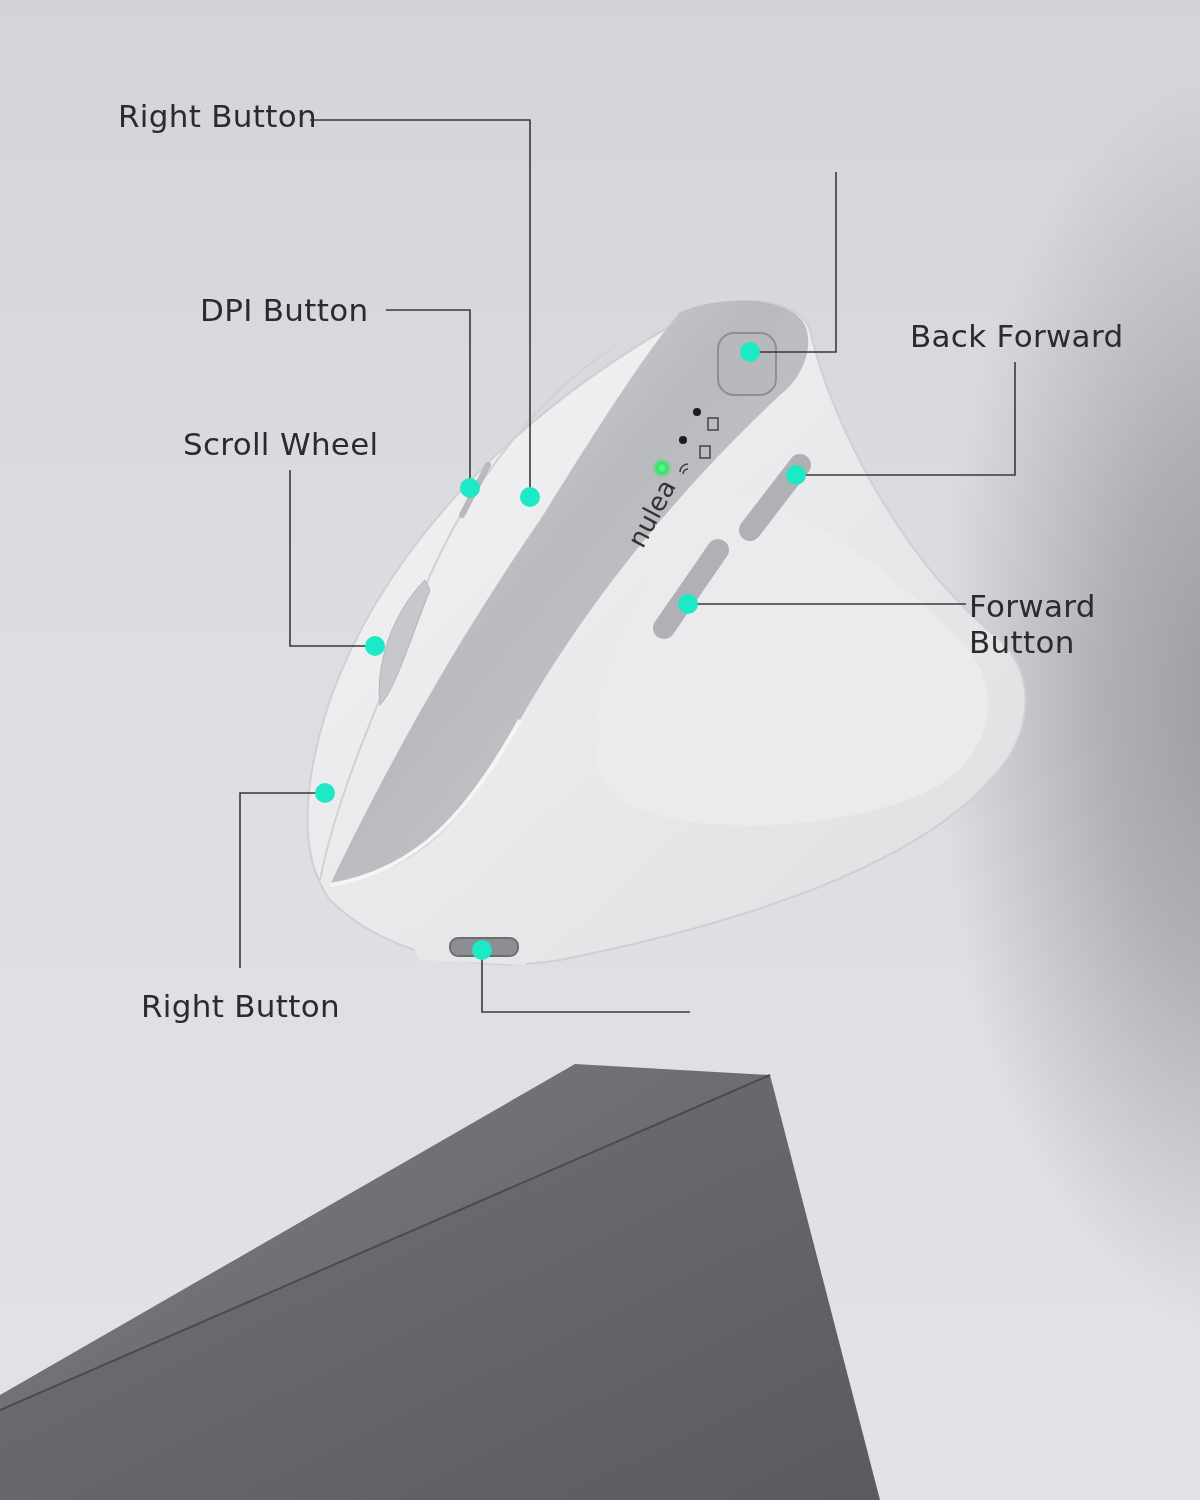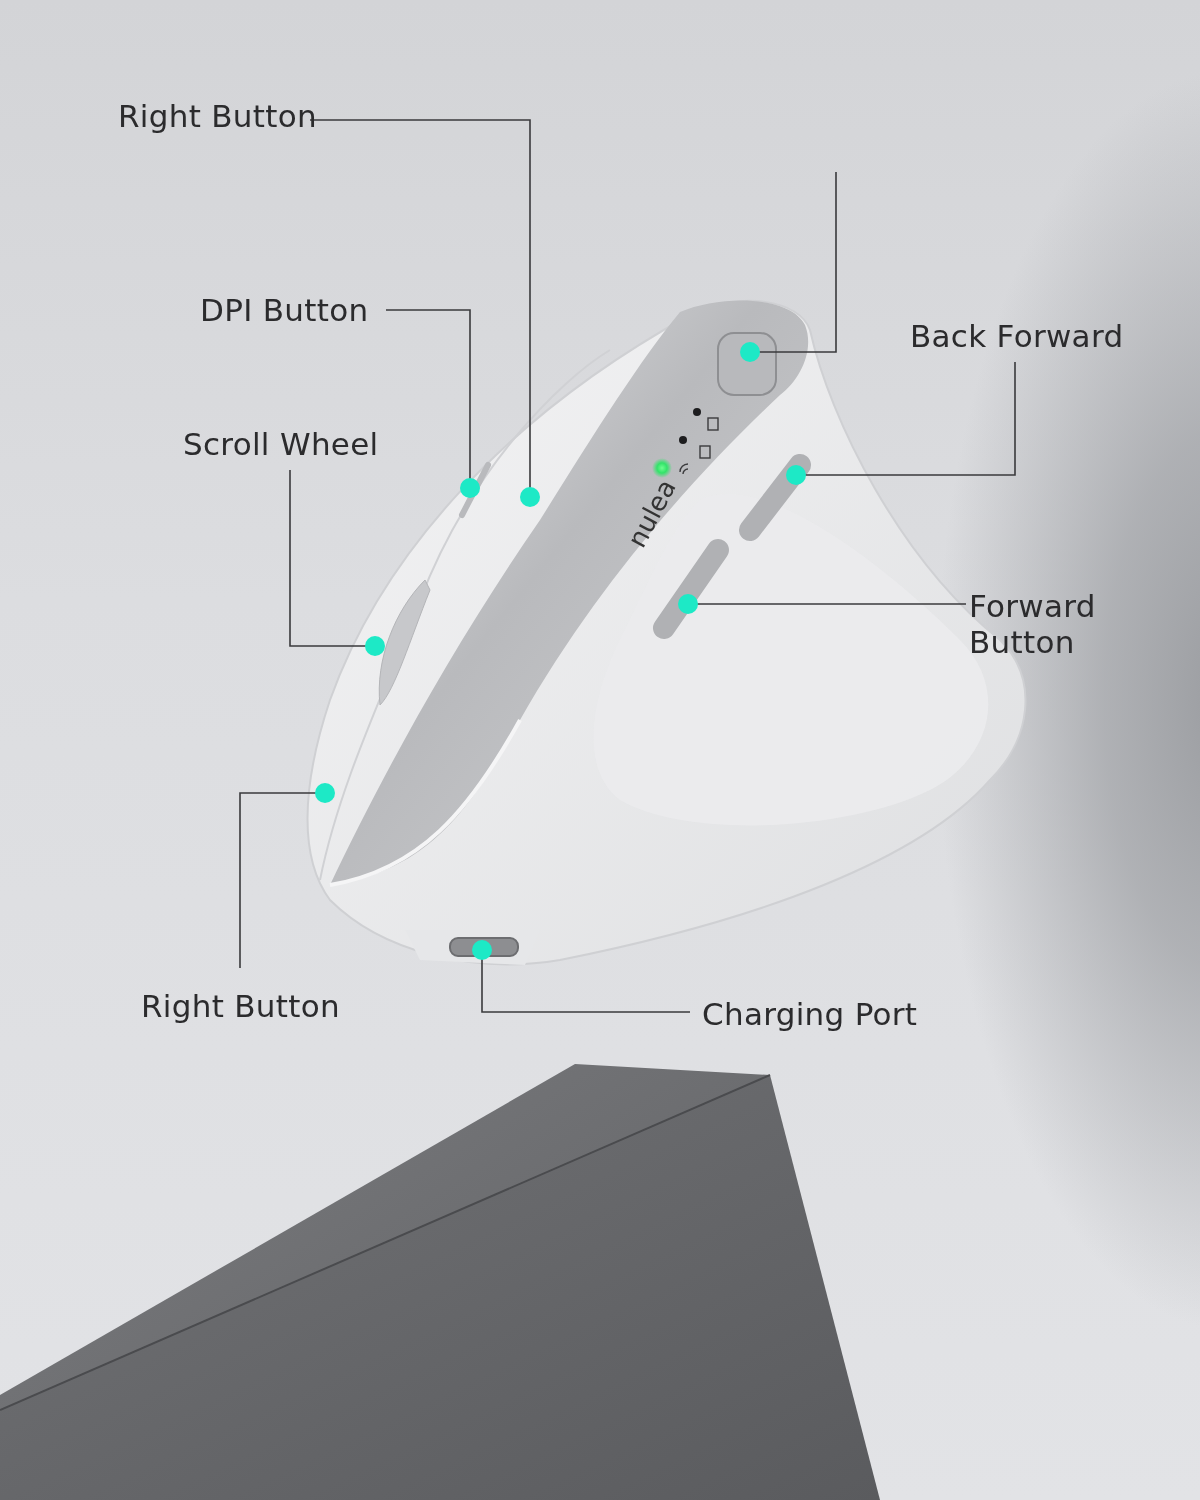--- a/index.html
+++ b/index.html
@@ -118,14 +118,13 @@
 
   <div class="label" style="left:118px; top:98px;">Right Button</div>
   <div class="label" style="left:200px; top:292px;">DPI Button</div>
   <div class="label" style="left:910px; top:318px;">Back Forward</div>
   <div class="label" style="left:183px; top:426px;">Scroll Wheel</div>
   <div class="label two" style="left:969px; top:588px;">
     <div>Forward</div>
     <div>Button</div>
   </div>
   <div class="label" style="left:133px; top:988px;margin-left:8px;">Right Button</div>
-  <div class="label" style="left:702px; top:996px;">Charging Port</div>
 </div>
 
 </body></html>

